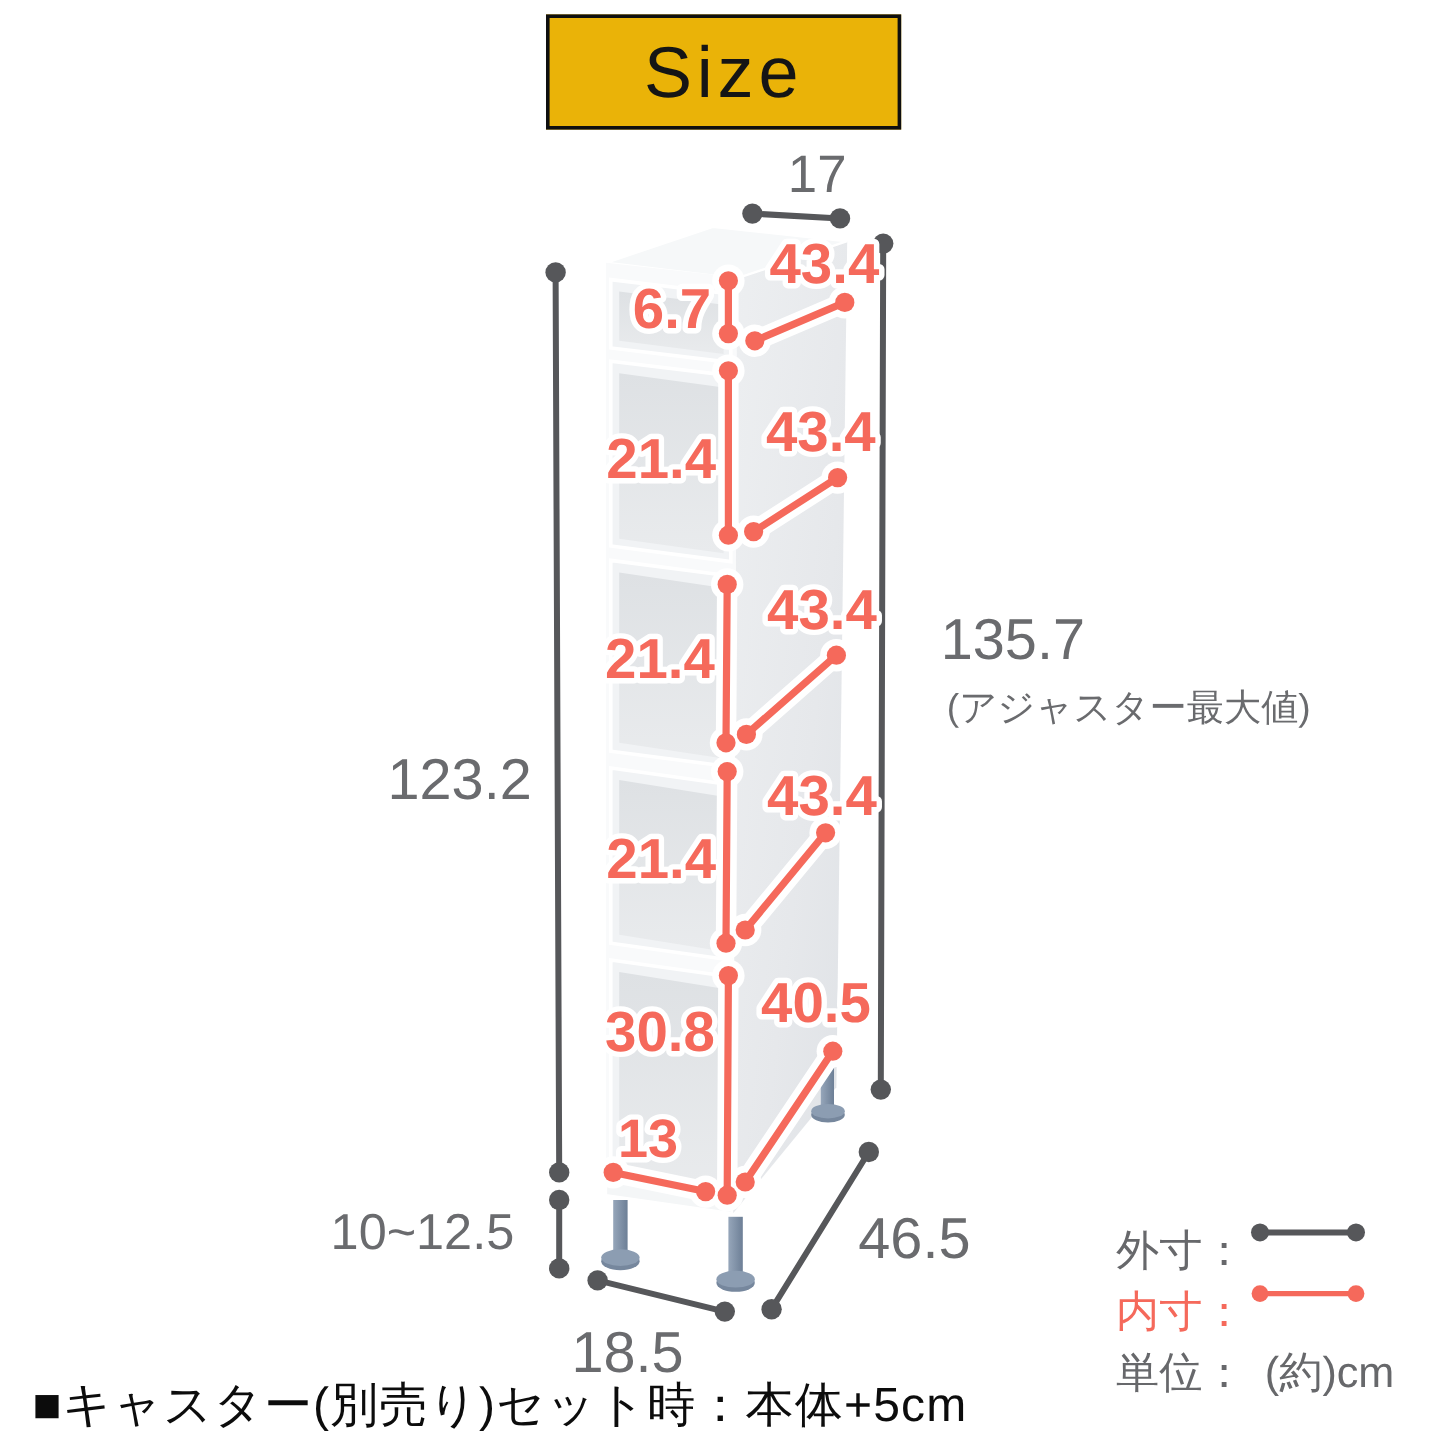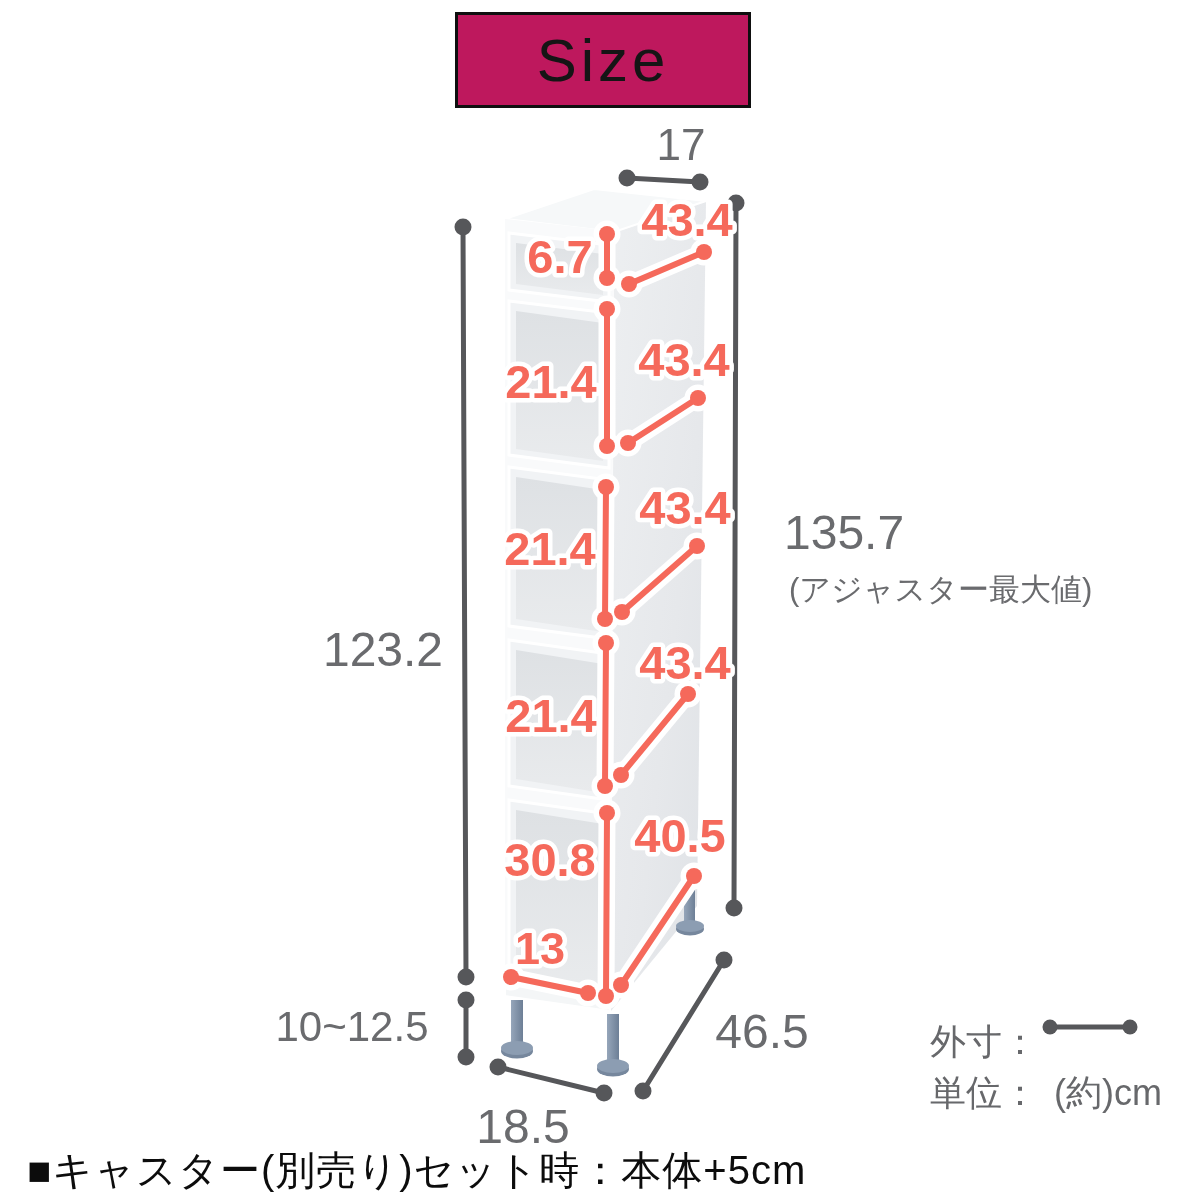--- a/index.html
+++ b/index.html
@@ -22,21 +22,21 @@
   .idim-line{stroke:#F5695B;stroke-width:6;stroke-linecap:round;fill:none;}
   .idim-dot{fill:#F5695B;}
   .idim-text{fill:#F5695B;stroke:#FFFFFF;stroke-width:9px;paint-order:stroke;stroke-linejoin:round;font-weight:700;}
 
   .drawer{fill:#F1F3F5;stroke:#FFFFFF;stroke-width:3;}
   .panel{fill:url(#panelGrad);}
 
   
   .title-box{
     position:absolute;left:455px;top:12px;width:290px;height:90px;
-    border:3px solid #0F0F0F;background:#be185d;
+    border:3px solid #0F0F0F;background:#eab308;
     display:flex;align-items:center;justify-content:center;
     font-size:60px;letter-spacing:4px;color:#151515;font-weight:400;text-align:center;
   }
 
   
   .legend{position:absolute;left:930px;top:1018px;width:260px;}
   .legend-row{display:flex;align-items:flex-start;height:51px;}
   .legend-label{font-size:36px;color:#67686B;white-space:nowrap;}
   .legend-label.inner{color:#F5695B;}
   .legend-glyph{margin-left:2px;flex:0 0 auto;}
@@ -271,20 +271,28 @@
   <div class="legend">
     <div class="legend-row">
       <span class="legend-label">外寸：</span>
       <svg class="legend-glyph" width="100" height="18" viewBox="0 0 100 18">
         <line x1="10" y1="9" x2="90" y2="9" stroke="#56575A" stroke-width="5"></line>
         <circle cx="10" cy="9" r="7.5" fill="#56575A"></circle>
           <circle cx="90" cy="9" r="7.5" fill="#56575A"></circle>
       </svg>
     </div>
     <div class="legend-row">
+      <span class="legend-label inner">内寸：</span>
+      <svg class="legend-glyph" width="100" height="18" viewBox="0 0 100 18">
+        <line x1="10" y1="9" x2="90" y2="9" stroke="#F5695B" stroke-width="4.5"></line>
+        <circle cx="10" cy="9" r="7" fill="#F5695B"></circle>
+          <circle cx="90" cy="9" r="7" fill="#F5695B"></circle>
+      </svg>
+    </div>
+    <div class="legend-row">
       <span class="legend-label">単位：</span>
       <span class="legend-unit">(約)cm</span>
     </div>
   </div>
 
   <div class="footnote">■キャスター(別売り)セット時：本体+5cm</div>
 
 </div>
 
 </body></html>

